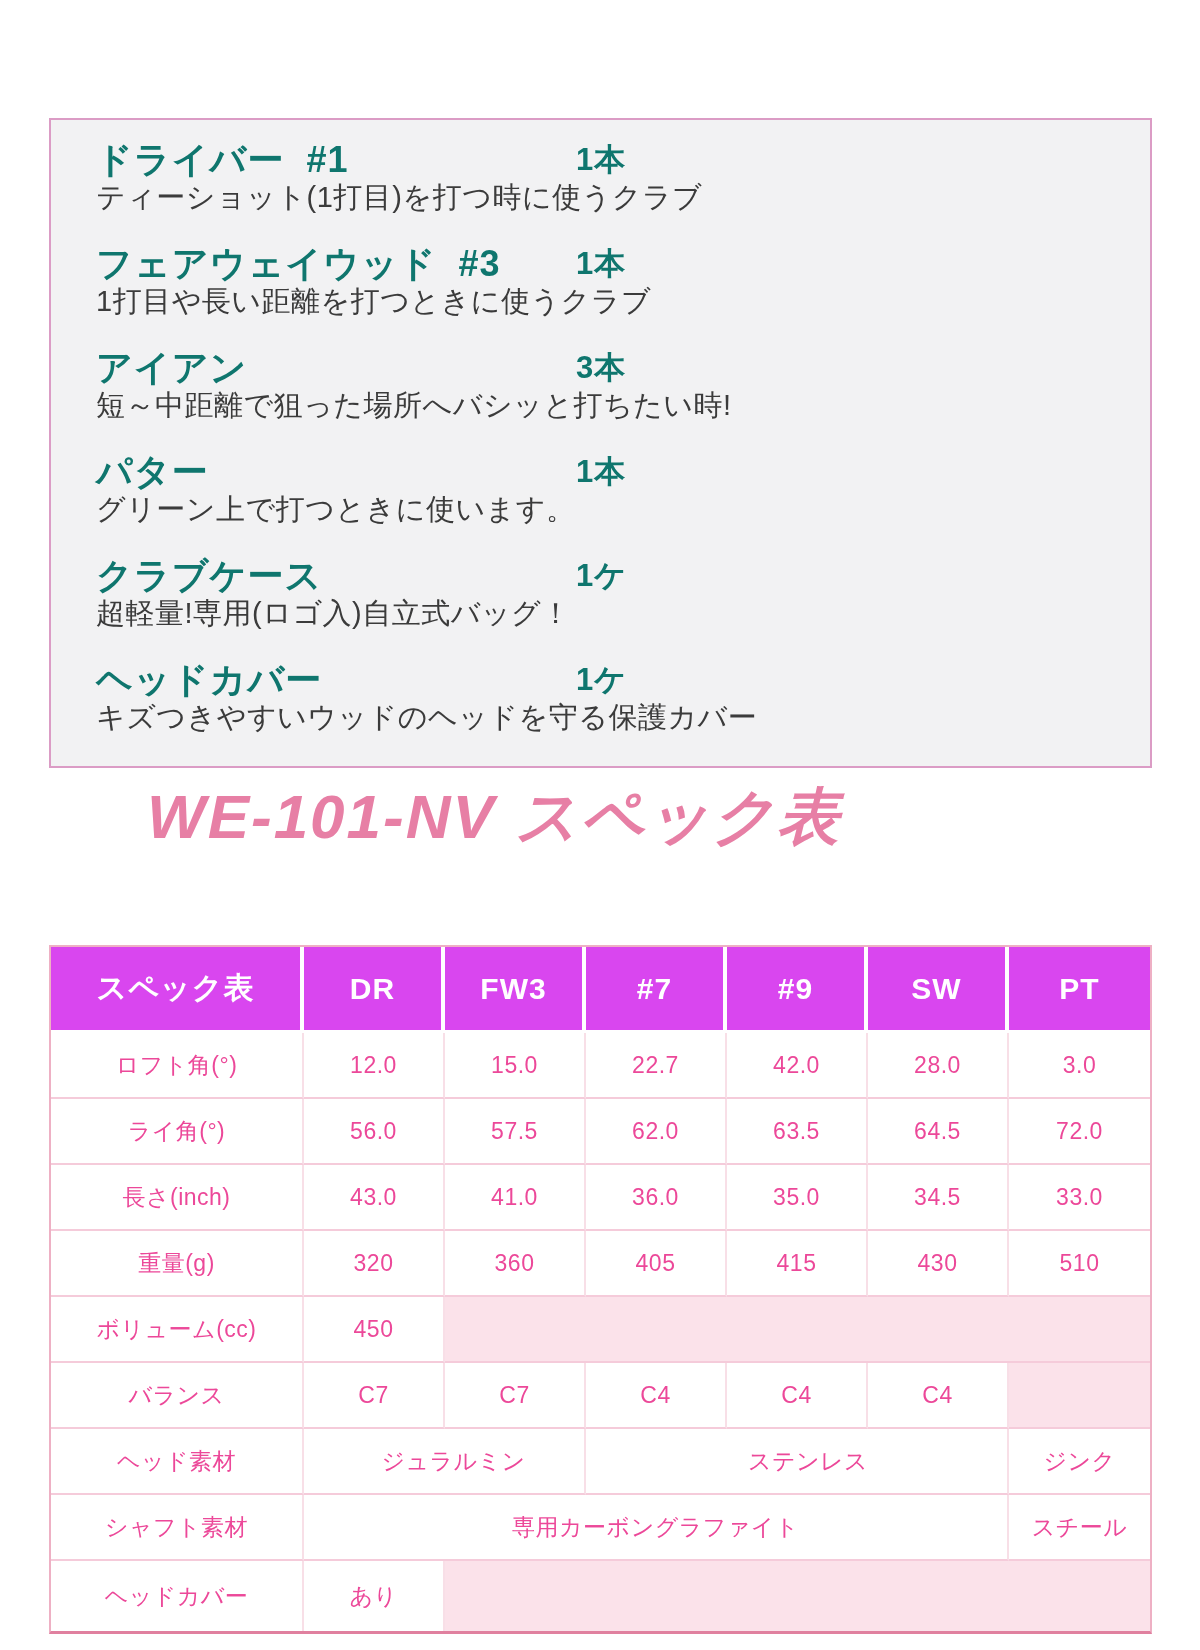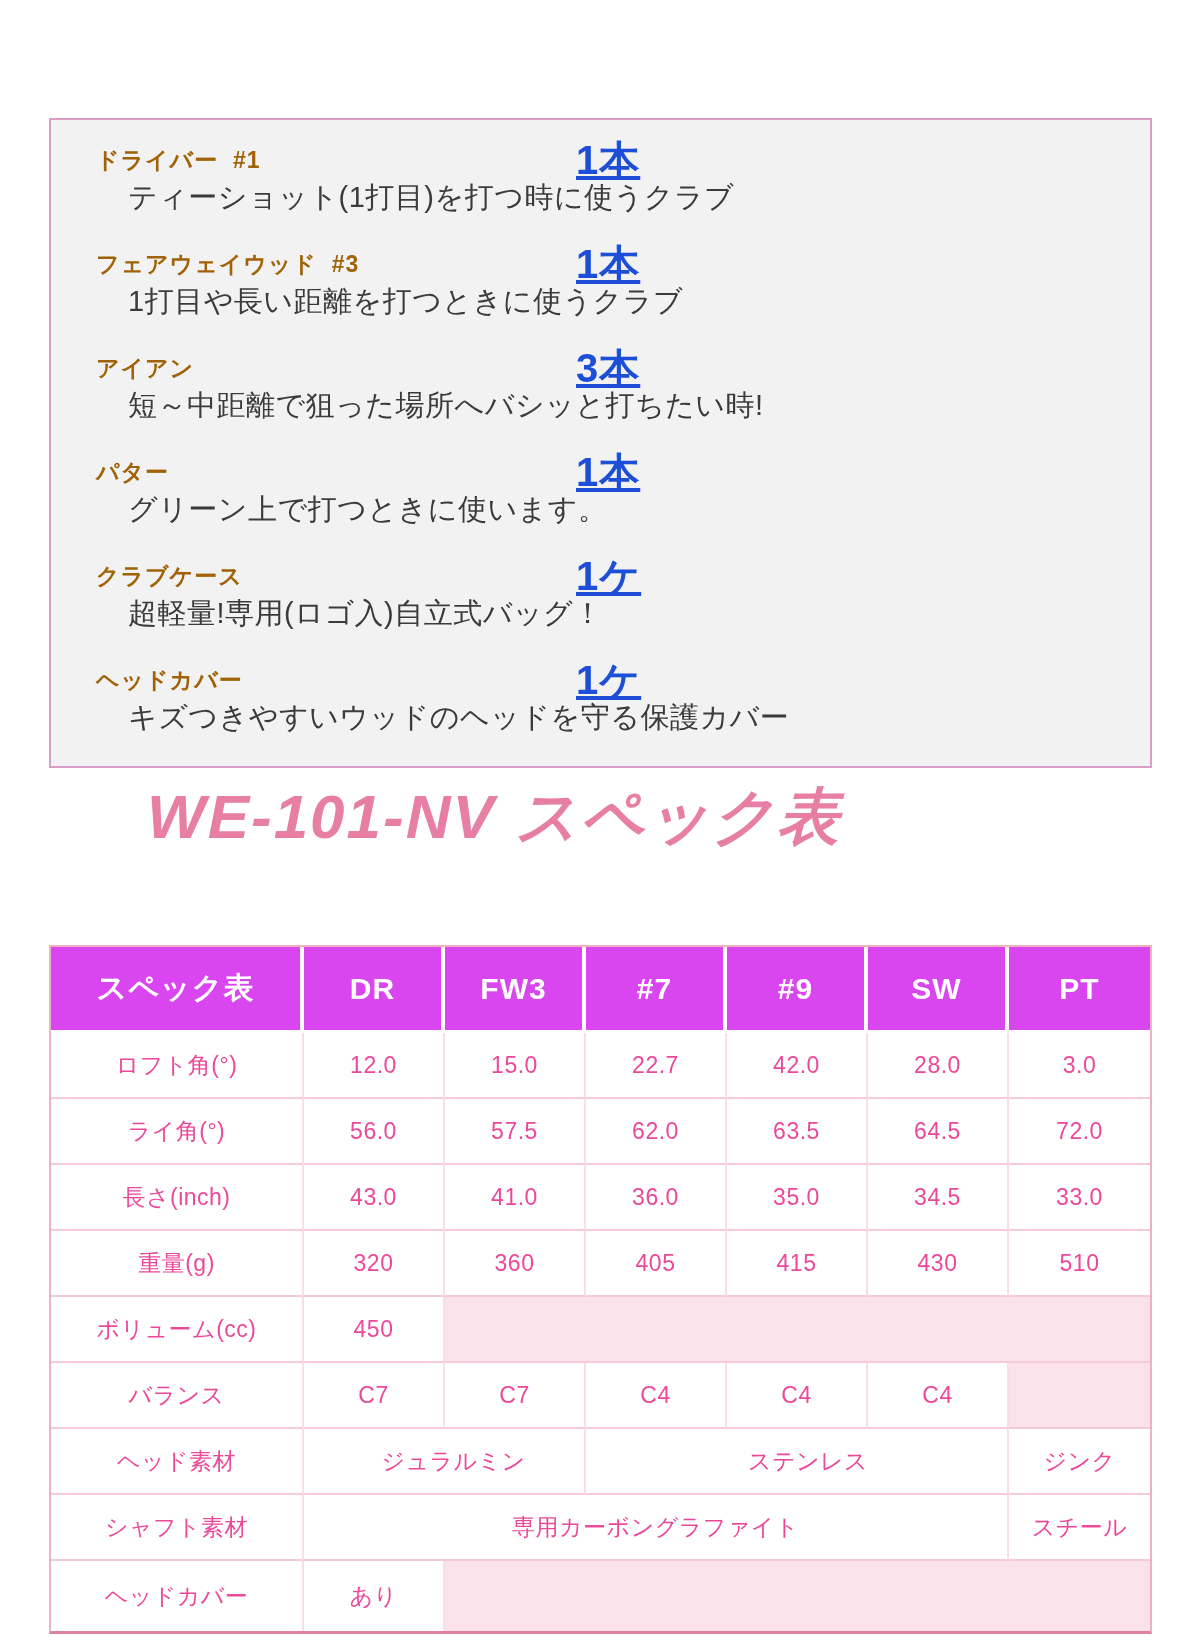--- a/index.html
+++ b/index.html
@@ -10,31 +10,30 @@
   }
   
   .club-box{
     position:absolute;left:49px;top:118px;width:1103px;height:650px;
     box-sizing:border-box;background:#f2f2f3;border:2px solid #db9cc5;
     padding:21px 30px 0 45px;overflow:hidden;
   }
   .club-item{position:relative;margin-bottom:30px;}
   .club-item .head-line{position:relative;height:38px;}
   .club-name{
-    font-size:23px;font-weight:bold;color:#a16207;line-height:38px;
+    font-size:36px;font-weight:bold;color:#0f766e;line-height:38px;
     white-space:pre;letter-spacing:1px;
   }
   .club-count{
-    position:absolute;left:480px;top:0;font-size:40px;font-weight:bold;
-    color:#1d4ed8;line-height:38px;letter-spacing:1px;text-decoration:underline;
+    position:absolute;left:480px;top:0;font-size:31px;font-weight:bold;
+    color:#0f766e;line-height:38px;letter-spacing:1px;
   }
   .club-desc{
     font-size:29px;color:#3b3b3b;line-height:35px;margin-top:1px;
     letter-spacing:0.5px;
-    margin-left:32px;
   }
   
   .spec-title{
     position:absolute;left:0;top:775px;width:988px;text-align:center;
     font-size:62px;font-style:italic;font-weight:bold;color:#e77fa5;
     letter-spacing:2px;
   }
   
   .spec-table{
     position:absolute;left:49px;top:945px;width:1103px;box-sizing:border-box;

